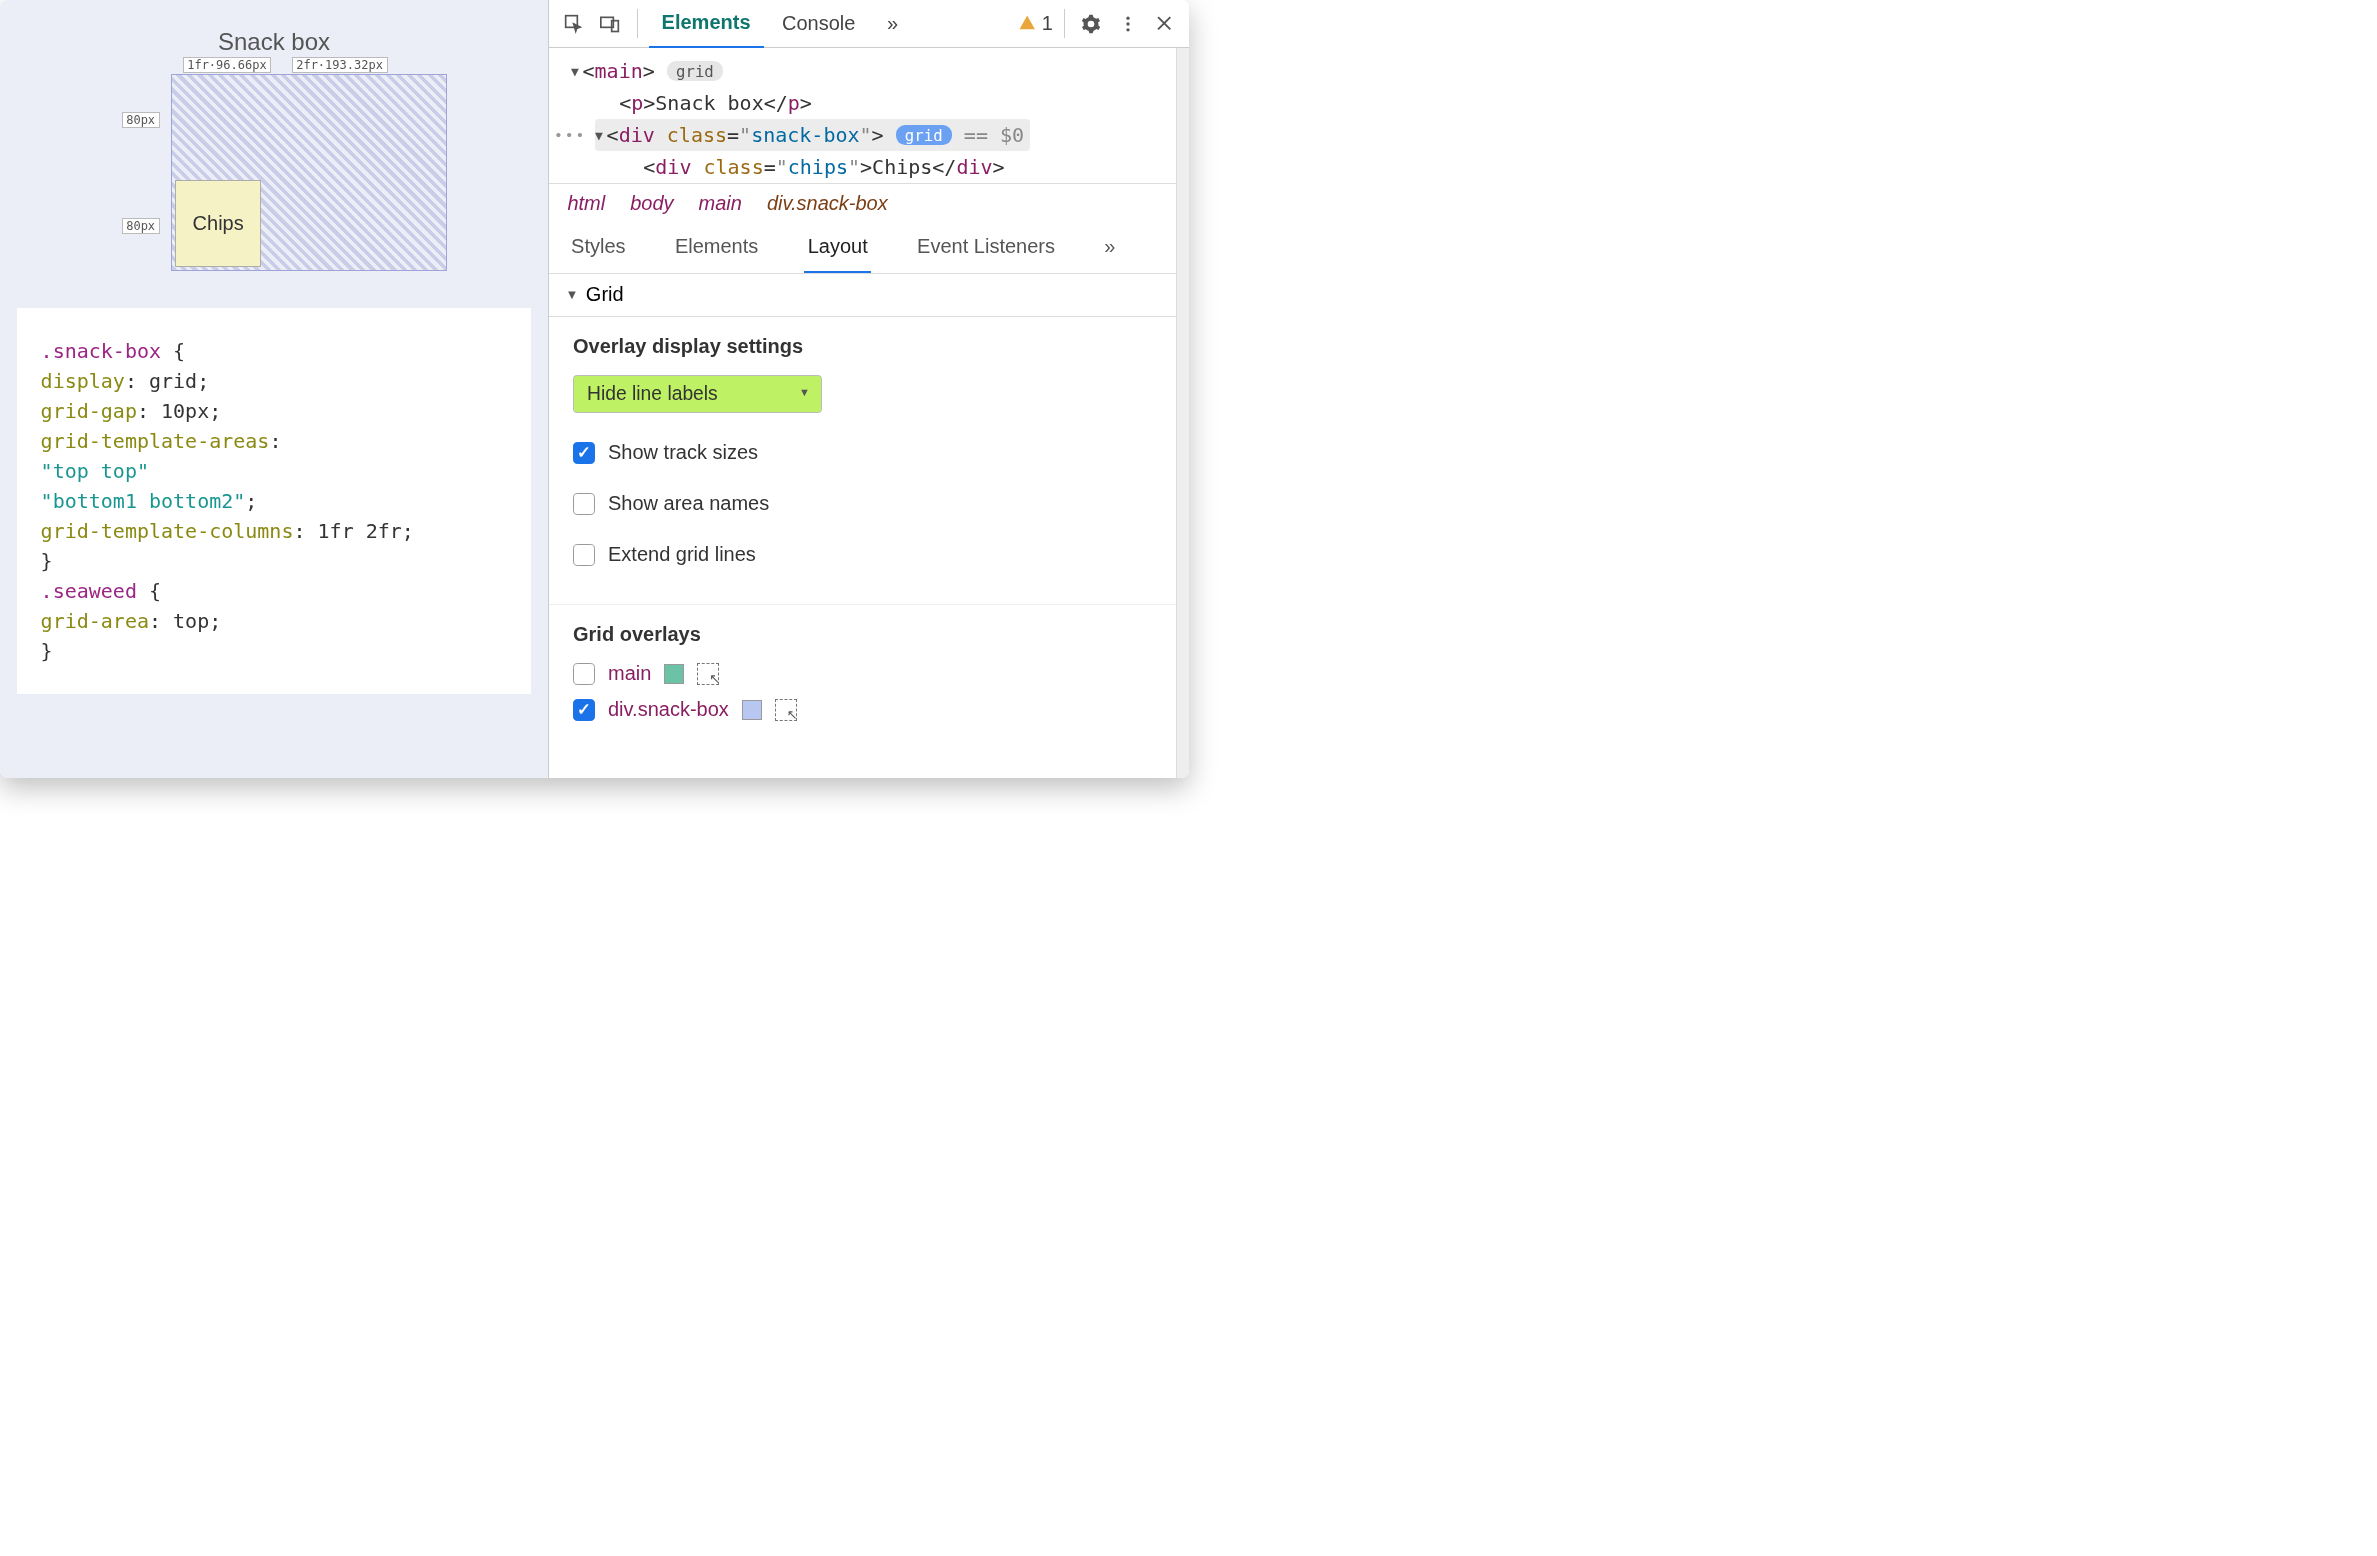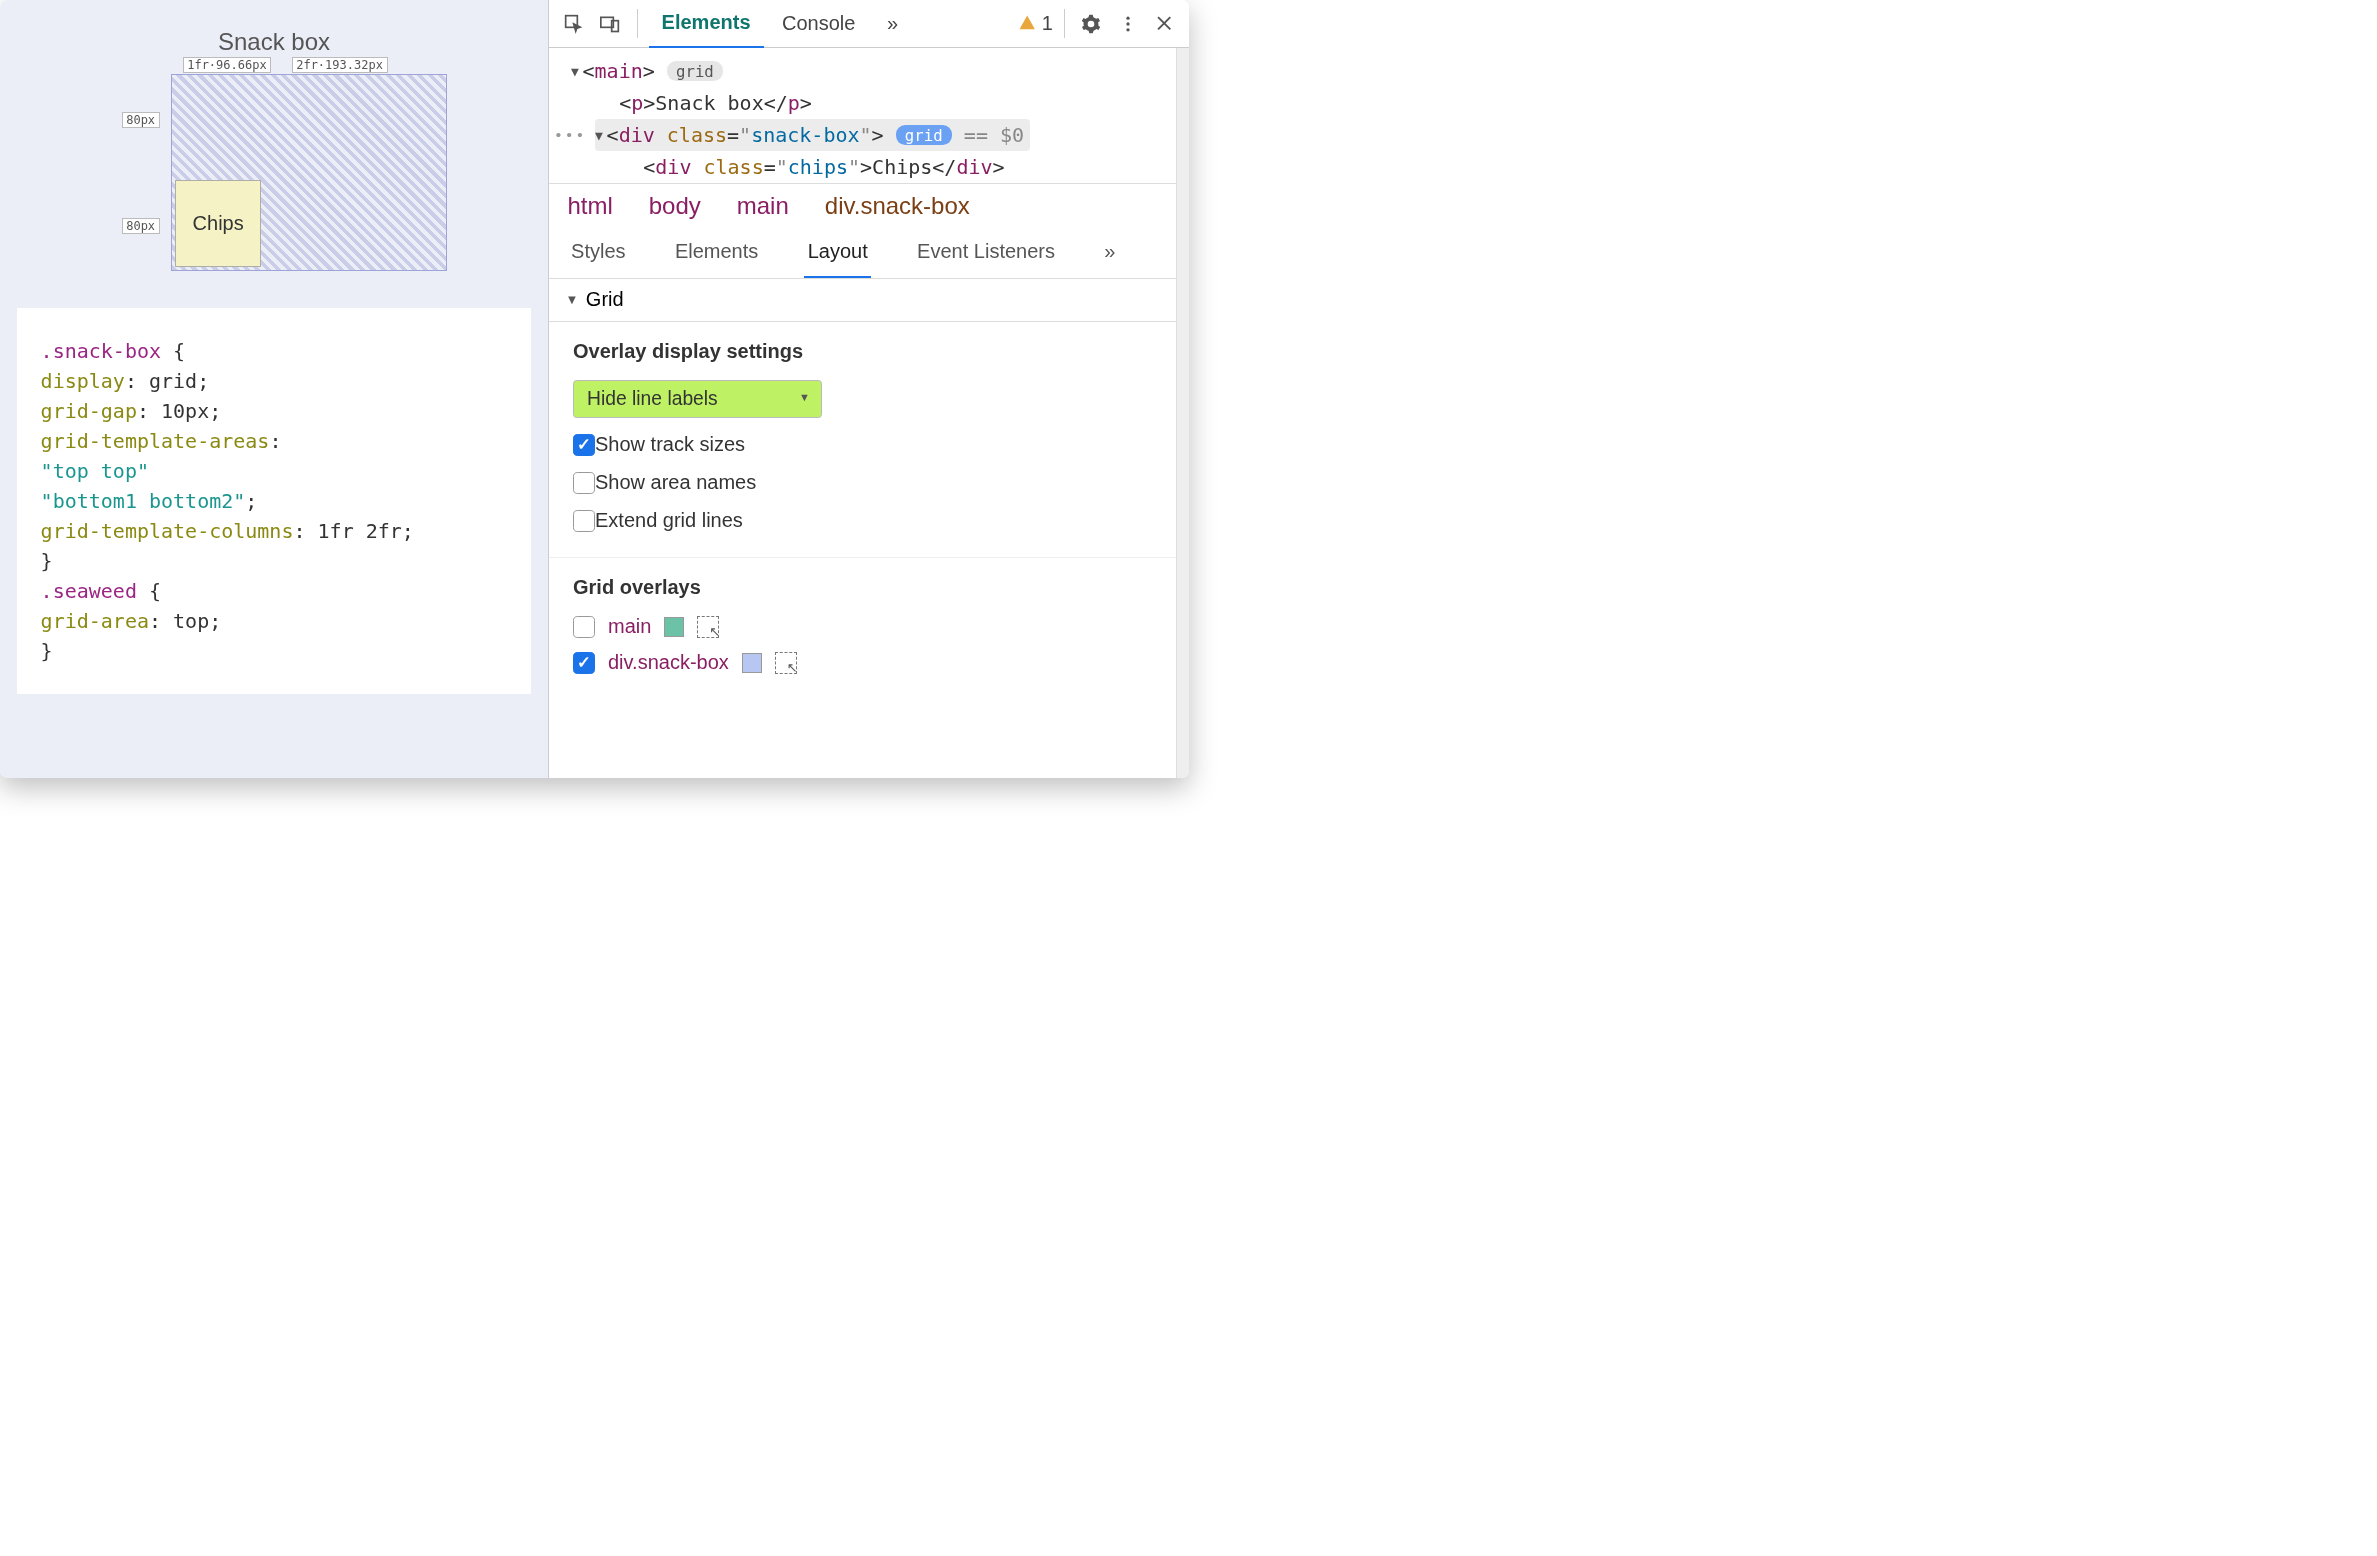--- a/index.html
+++ b/index.html
@@ -94,21 +94,21 @@
 .tok-attn { color:#9b6a12; }
 .tok-attv { color:#0369a1; }
 .tok-grey { color:#888; }
 .pill { background:#e6e6e6; color:#555; border-radius:9.2px; padding:0.9px 9.2px; font-size:15.7px; vertical-align:1.8px; }
 .pill.blue { background:#6aa1f2; color:#fff; }
 .sel-row { position:relative; background:#ececec; border-radius:3.7px; display:inline-block; padding:0 5.5px 0 0; }
 .sel-row::before { content:"•••"; position:absolute; left:-41px; top:3.7px; color:#999; font-size:14.7px; letter-spacing:1.8px; }
 .tree-caret::before { content:"▼"; font-size:13px; color:#555; margin-right:3.7px; vertical-align:2.8px; }
 
 .breadcrumb {
-  display:flex; gap:36px; padding:7.4px 18.4px; font-size:24px; border-top:0.9px solid #ddd;
+  display:flex; gap:25px; padding:7.4px 18.4px; font-size:20px; border-top:0.9px solid #ddd;font-style:italic;
 }
 .breadcrumb .crumb { color:#8a1e63; cursor:pointer; }
 .breadcrumb .crumb.current { color:#7b3f15; }
 
 .subtabs {
   display:flex; gap:42px; padding:0 18.4px; border-bottom:0.9px solid #ddd; font-size:20px;
 }
 .subtab { padding:13px 3.7px; color:#555; cursor:pointer; }
 .subtab.active { color:#222; border-bottom:2.8px solid #1a73e8; font-weight:500; }
 
@@ -119,21 +119,21 @@
 
 .section-body { padding:18.4px 24px 9.2px 24px; font-size:20px; color:#333; }
 .section-title { font-weight:600; margin-bottom:16.6px; }
 
 .select {
   border:0.9px solid #bbb; border-radius:3.7px; padding:7.4px 33px 7.4px 13px; font-size:19.3px; color:#333;
   background:#bef264; position:relative; display:inline-block; min-width:249px; cursor:pointer;
 }
 .select::after { content:"▼"; position:absolute; right:11px; top:10px; font-size:11px; color:#555; }
 
-.check-row { display:flex; align-items:center; margin:15px 0; cursor:pointer; }
+.check-row { display:flex; align-items:center; gap:13px; margin:28px 0; cursor:pointer; }
 .cbox { width:22px; height:22px; border:1.8px solid #999; border-radius:4.6px; display:flex; align-items:center; justify-content:center; }
 .cbox.checked { background:#1a73e8; border-color:#1a73e8; }
 .cbox.checked::after { content:"✓"; color:#fff; font-size:16.6px; font-weight:bold; }
 
 .overlay-row { display:flex; align-items:center; gap:13px; margin:13px 0; }
 .overlay-row .name { color:#8a1e63; font-size:20px; }
 .swatch { width:20px; height:20px; border:0.9px solid #999; }
 .dashed-icon { width:22px; height:22px; border:1.8px dashed #777; position:relative; }
 .dashed-icon::after { content:"↖"; position:absolute; right:-1.8px; bottom:-1.8px; font-size:13px; color:#555; }
 

